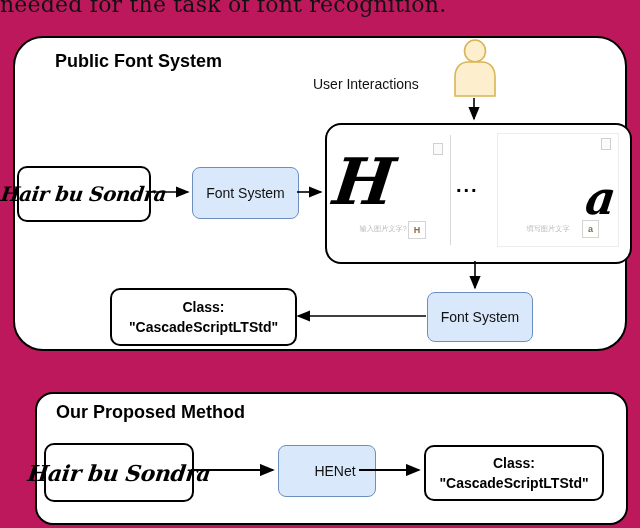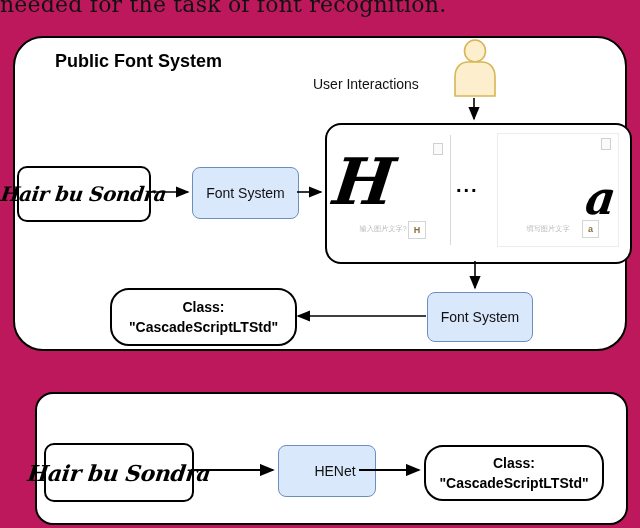--- a/index.html
+++ b/index.html
@@ -27,21 +27,21 @@
   }
   .node.blue{
     background:#dae8fc;border:1.5px solid #6c8ebf;border-radius:8px;
     font-size:14px;color:#111;
   }
   .script{
     font-family:"DejaVu Serif","Liberation Serif",serif;
     font-style:italic;font-weight:bold;transform:skewX(-7deg);
     letter-spacing:-0.5px;white-space:nowrap;
   }
-  .class-node{flex-direction:column;gap:1px;font-weight:bold;font-size:14px;line-height:1.35;border-radius:19px;}
+  .class-node{flex-direction:column;gap:1px;font-weight:bold;font-size:14px;line-height:1.35;}
   .class-node .val{white-space:nowrap;}
 
   .user-label{font-size:14px;color:#111;white-space:nowrap;}
 
   
   .samplebox{border:2px solid #000;border-radius:16px;background:#fff;}
   .vdivider{width:1px;background:#d8d8d8;}
   .panel-rect{border:1px solid #ececec;background:#fff;}
   .glyph-h{font-size:64px;line-height:1;color:#000;}
   .glyph-a{font-size:46px;line-height:1;color:#000;}
@@ -99,20 +99,21 @@
 
   <div class="abs node blue" style="left:427px;top:292px;width:104px;height:48px;">Font System</div>
 
   <div class="abs node class-node" style="left:110px;top:288px;width:183px;height:54px;">
     <span>Class:</span>
     <span class="val">"CascadeScriptLTStd"</span>
   </div>
 
   <div class="abs groupbox bottom" style="left:35px;top:392px;width:589px;height:129px;"></div>
 
+  <div class="abs group-title" style="left:56px;top:402px;">Our Proposed Method</div>
 
   <div class="abs node" style="left:44px;top:443px;width:146px;height:55px;">
     <span class="script" style="font-size:22px;">Hair bu Sondra</span>
   </div>
 
   <div class="abs node blue" style="left:278px;top:445px;width:80px;height:50px;padding-left:16px;">HENet</div>
 
   <div class="abs node class-node" style="left:424px;top:445px;width:176px;height:52px;">
     <span>Class:</span>
     <span class="val">"CascadeScriptLTStd"</span>

